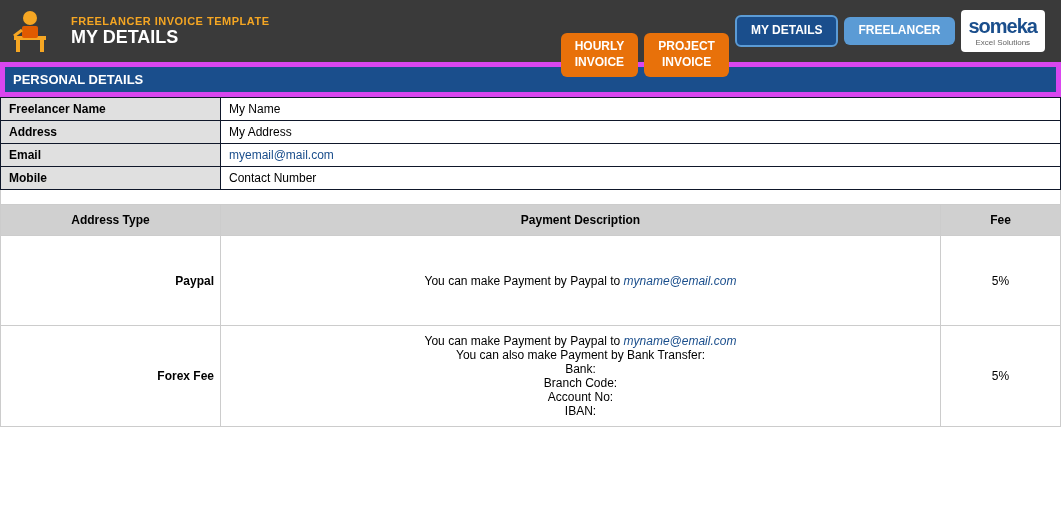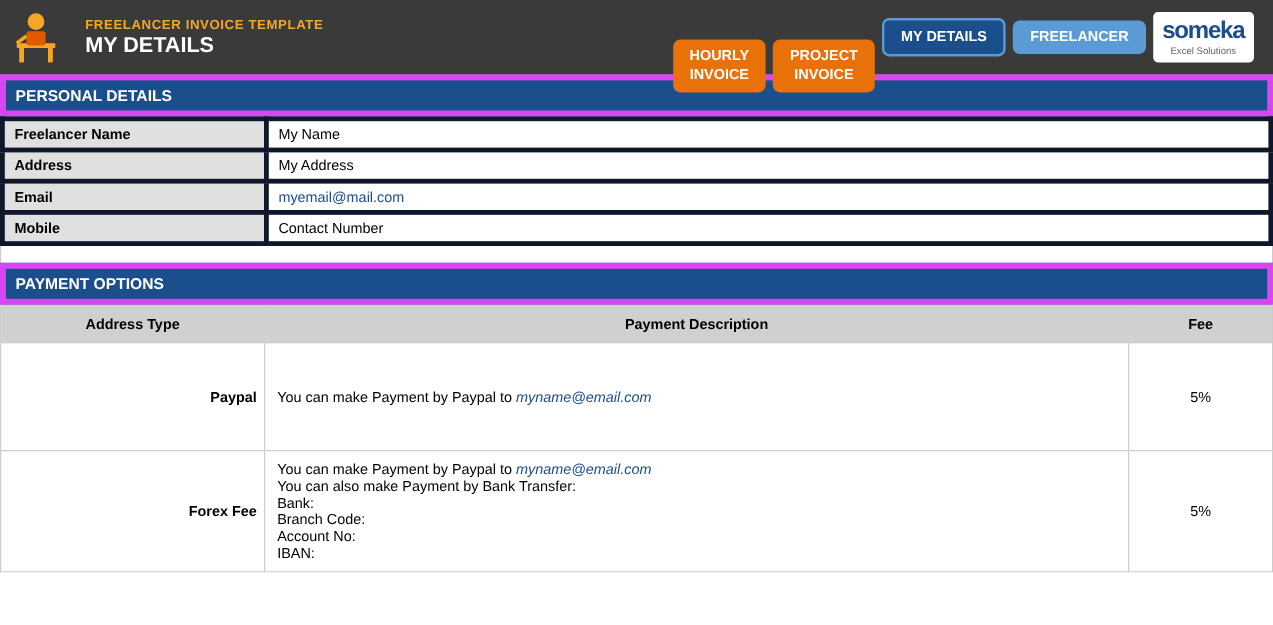--- a/index.html
+++ b/index.html
@@ -107,21 +107,21 @@
       padding: 5px 8px;
       border: 5px solid #d946ef;
     }
 
     
     .personal-table {
       width: 100%;
       border-collapse: collapse;
     }
     .personal-table td {
-      border: 4px solid #0f172a;
+      border: 1px solid #0f172a;
       padding: 4px 8px;
     }
     .personal-table .label-cell {
       background: #e0e0e0;
       font-weight: bold;
       width: 220px;
       color: #000;
     }
     .personal-table .value-cell {
       background: #fff;
@@ -141,20 +141,21 @@
       border: 1px solid #ccc;
       padding: 8px 6px;
       font-weight: bold;
       text-align: center;
       color: #000;
     }
     .payment-table td {
       border: 1px solid #ccc;
       vertical-align: middle;
       color: #000;
+      text-align: center;
     }
     .payment-table .type-cell {
       text-align: right;
       font-weight: bold;
       width: 220px;
       padding: 8px 6px;
     }
     .payment-table .desc-cell {
       padding: 8px 10px;
       vertical-align: top;
@@ -239,21 +240,20 @@
     </tr>
     <tr>
       <td class="label-cell">Mobile</td>
       <td class="value-cell">Contact Number</td>
     </tr>
   </tbody>
     </table>
 
   <div style="height:14px; background:#fff; border-left:1px solid #ccc; border-right:1px solid #ccc;"></div>
 
-  <div class="section-header">PAYMENT OPTIONS</div>
   <table class="payment-table">
     <thead>
       <tr>
         <th class="col-header-type">Address Type</th>
         <th>Payment Description</th>
         <th class="col-header-fee">Fee</th>
       </tr>
     </thead>
     <tbody>
 

